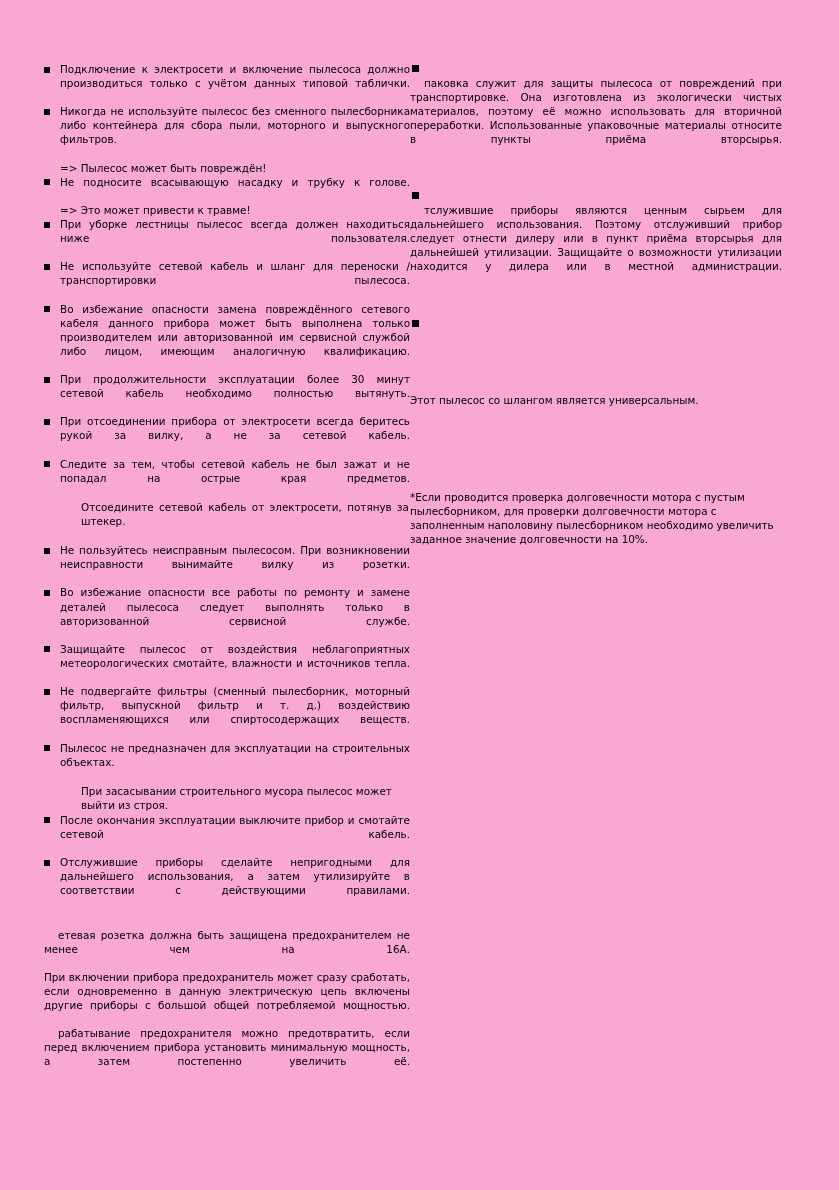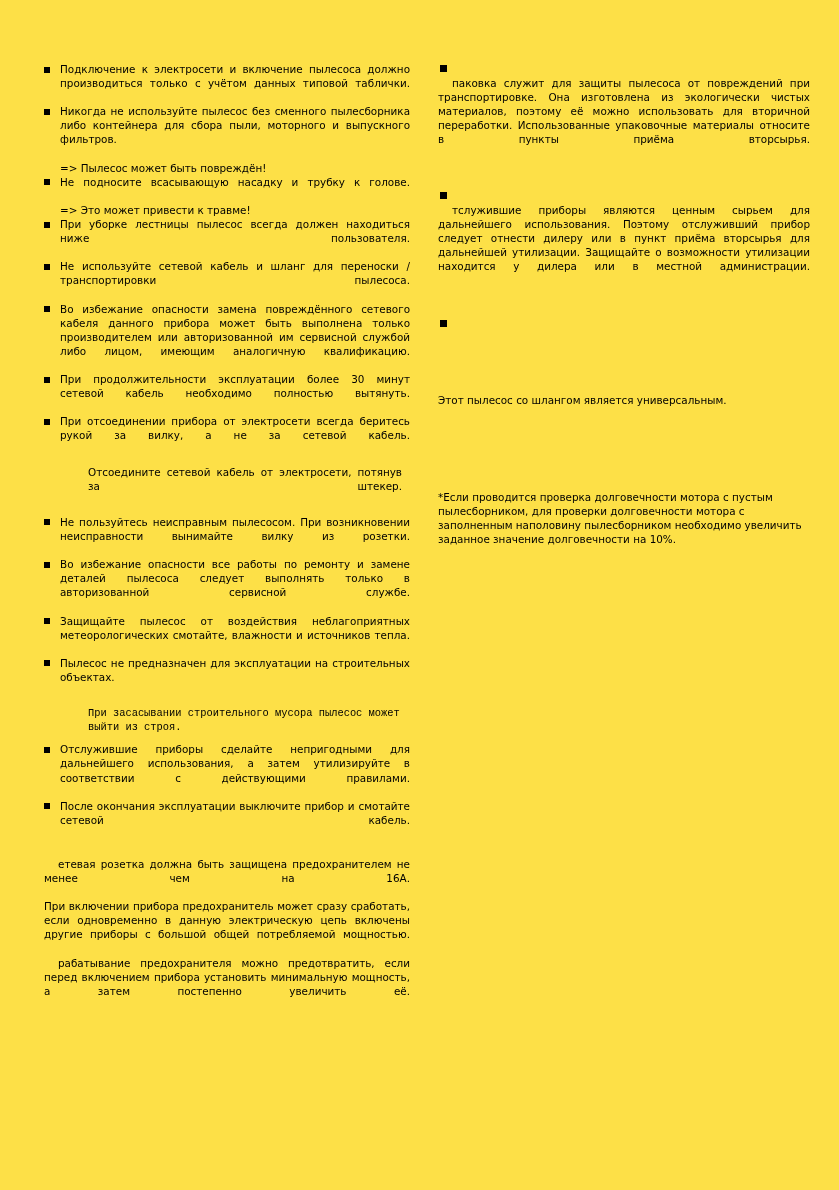--- a/index.html
+++ b/index.html
@@ -12,37 +12,37 @@
     height: 1190px;
     position: relative;
     font-family: "DejaVu Sans", "Liberation Sans", sans-serif;
     color: #000000;
     overflow: hidden;
   }
 
   .page {
     position: absolute;
     inset: 0;
-    background: #fde047;
+    background: #f9a8d4;
   }
 
   .col {
     position: absolute;
     top: 0;
     font-size: 10.4px;
     line-height: 14.1px;
   }
 
   .col-left {
     left: 44px;
     width: 366px;
   }
 
   .col-right {
-    left: 438px;
+    left: 410px;
     width: 372px;
   }
 
   
   .bullet-item {
     position: relative;
     padding-left: 16px;
     text-align: justify;
     text-justify: inter-word;
     margin: 0;
@@ -71,30 +71,29 @@
     padding-left: 16px;
     text-align: left;
     margin: 0;
   }
 
   
   .sub-para {
     padding-left: 36px;
     text-align: justify;
     text-justify: inter-word;
-    margin: 8px;
+    margin: 1px;
   }
   .sub-para::after {
     content: "";
     display: inline-block;
     width: 100%;
   }
   .sub-para.noj {
     text-align: left;
-    font-family: Liberation Mono, monospace;
   }
   .sub-para.noj::after { content: none; }
 
   
   .para-just {
     text-align: justify;
     text-justify: inter-word;
     margin: 0;
   }
   .para-just.indent {
@@ -172,53 +171,61 @@
     <div class="bullet-item">
       <span class="sq"></span>
       <span class="txt">При продолжительности эксплуатации более 30 минут сетевой кабель необходимо полностью вытянуть.</span>
     </div>
 
     <div class="bullet-item">
       <span class="sq"></span>
       <span class="txt">При отсоединении прибора от электросети всегда беритесь рукой за вилку, а не за сетевой кабель.</span>
     </div>
 
+    <div class="bullet-item">
+      <span class="sq"></span>
+      <span class="txt">Следите за тем, чтобы сетевой кабель не был зажат и не попадал на острые края предметов.</span>
+    </div>
 
     <div class="sub-para">Отсоедините сетевой кабель от электросети, потянув за штекер.</div>
 
     <div class="bullet-item">
       <span class="sq"></span>
       <span class="txt">Не пользуйтесь неисправным пылесосом. При возникновении неисправности вынимайте вилку из розетки.</span>
     </div>
 
     <div class="bullet-item">
       <span class="sq"></span>
       <span class="txt">Во избежание опасности все работы по ремонту и замене деталей пылесоса следует выполнять только в авторизованной сервисной службе.</span>
     </div>
 
     <div class="bullet-item">
       <span class="sq"></span>
       <span class="txt">Защищайте пылесос от воздействия неблагоприятных метеорологических смотайте, влажности и источников тепла.</span>
     </div>
 
+    <div class="bullet-item">
+      <span class="sq"></span>
+      <span class="txt">Не подвергайте фильтры (сменный пылесборник, моторный фильтр, выпускной фильтр и т. д.) воздействию воспламеняющихся или спиртосодержащих веществ.</span>
+    </div>
 
     <div class="bullet-item">
       <span class="sq"></span>
       <span class="txt">Пылесос не предназначен для эксплуатации на строительных объектах.</span>
     </div>
     <div class="sub-para noj">При засасывании строительного мусора пылесос может выйти из строя.</div>
 
     <div class="bullet-item">
       <span class="sq"></span>
+      <span class="txt">После окончания эксплуатации выключите прибор и смотайте сетевой кабель.</span>
+    </div>
+
+    <div class="bullet-item">
+      <span class="sq"></span>
       <span class="txt">Отслужившие приборы сделайте непригодными для дальнейшего использования, а затем утилизируйте в соответствии с действующими правилами.</span>
-    </div>
-
-    <div class="bullet-item">
-      <span class="sq"></span>
-      <span class="txt">После окончания эксплуатации выключите прибор и смотайте сетевой кабель.</span>
     </div>
 
     <div class="sp-16"></div>
 
     <div class="para-just indent">етевая розетка должна быть защищена предохранителем не менее чем на 16А.</div>
     <div class="para-just">При включении прибора предохранитель может сразу сработать, если одновременно в данную электрическую цепь включены другие приборы с большой общей потребляемой мощностью.</div>
     <div class="para-just indent">рабатывание предохранителя можно предотвратить, если перед включением прибора установить минимальную мощность, а затем постепенно увеличить её.</div>
   </div>
 
   <div class="col col-right">

